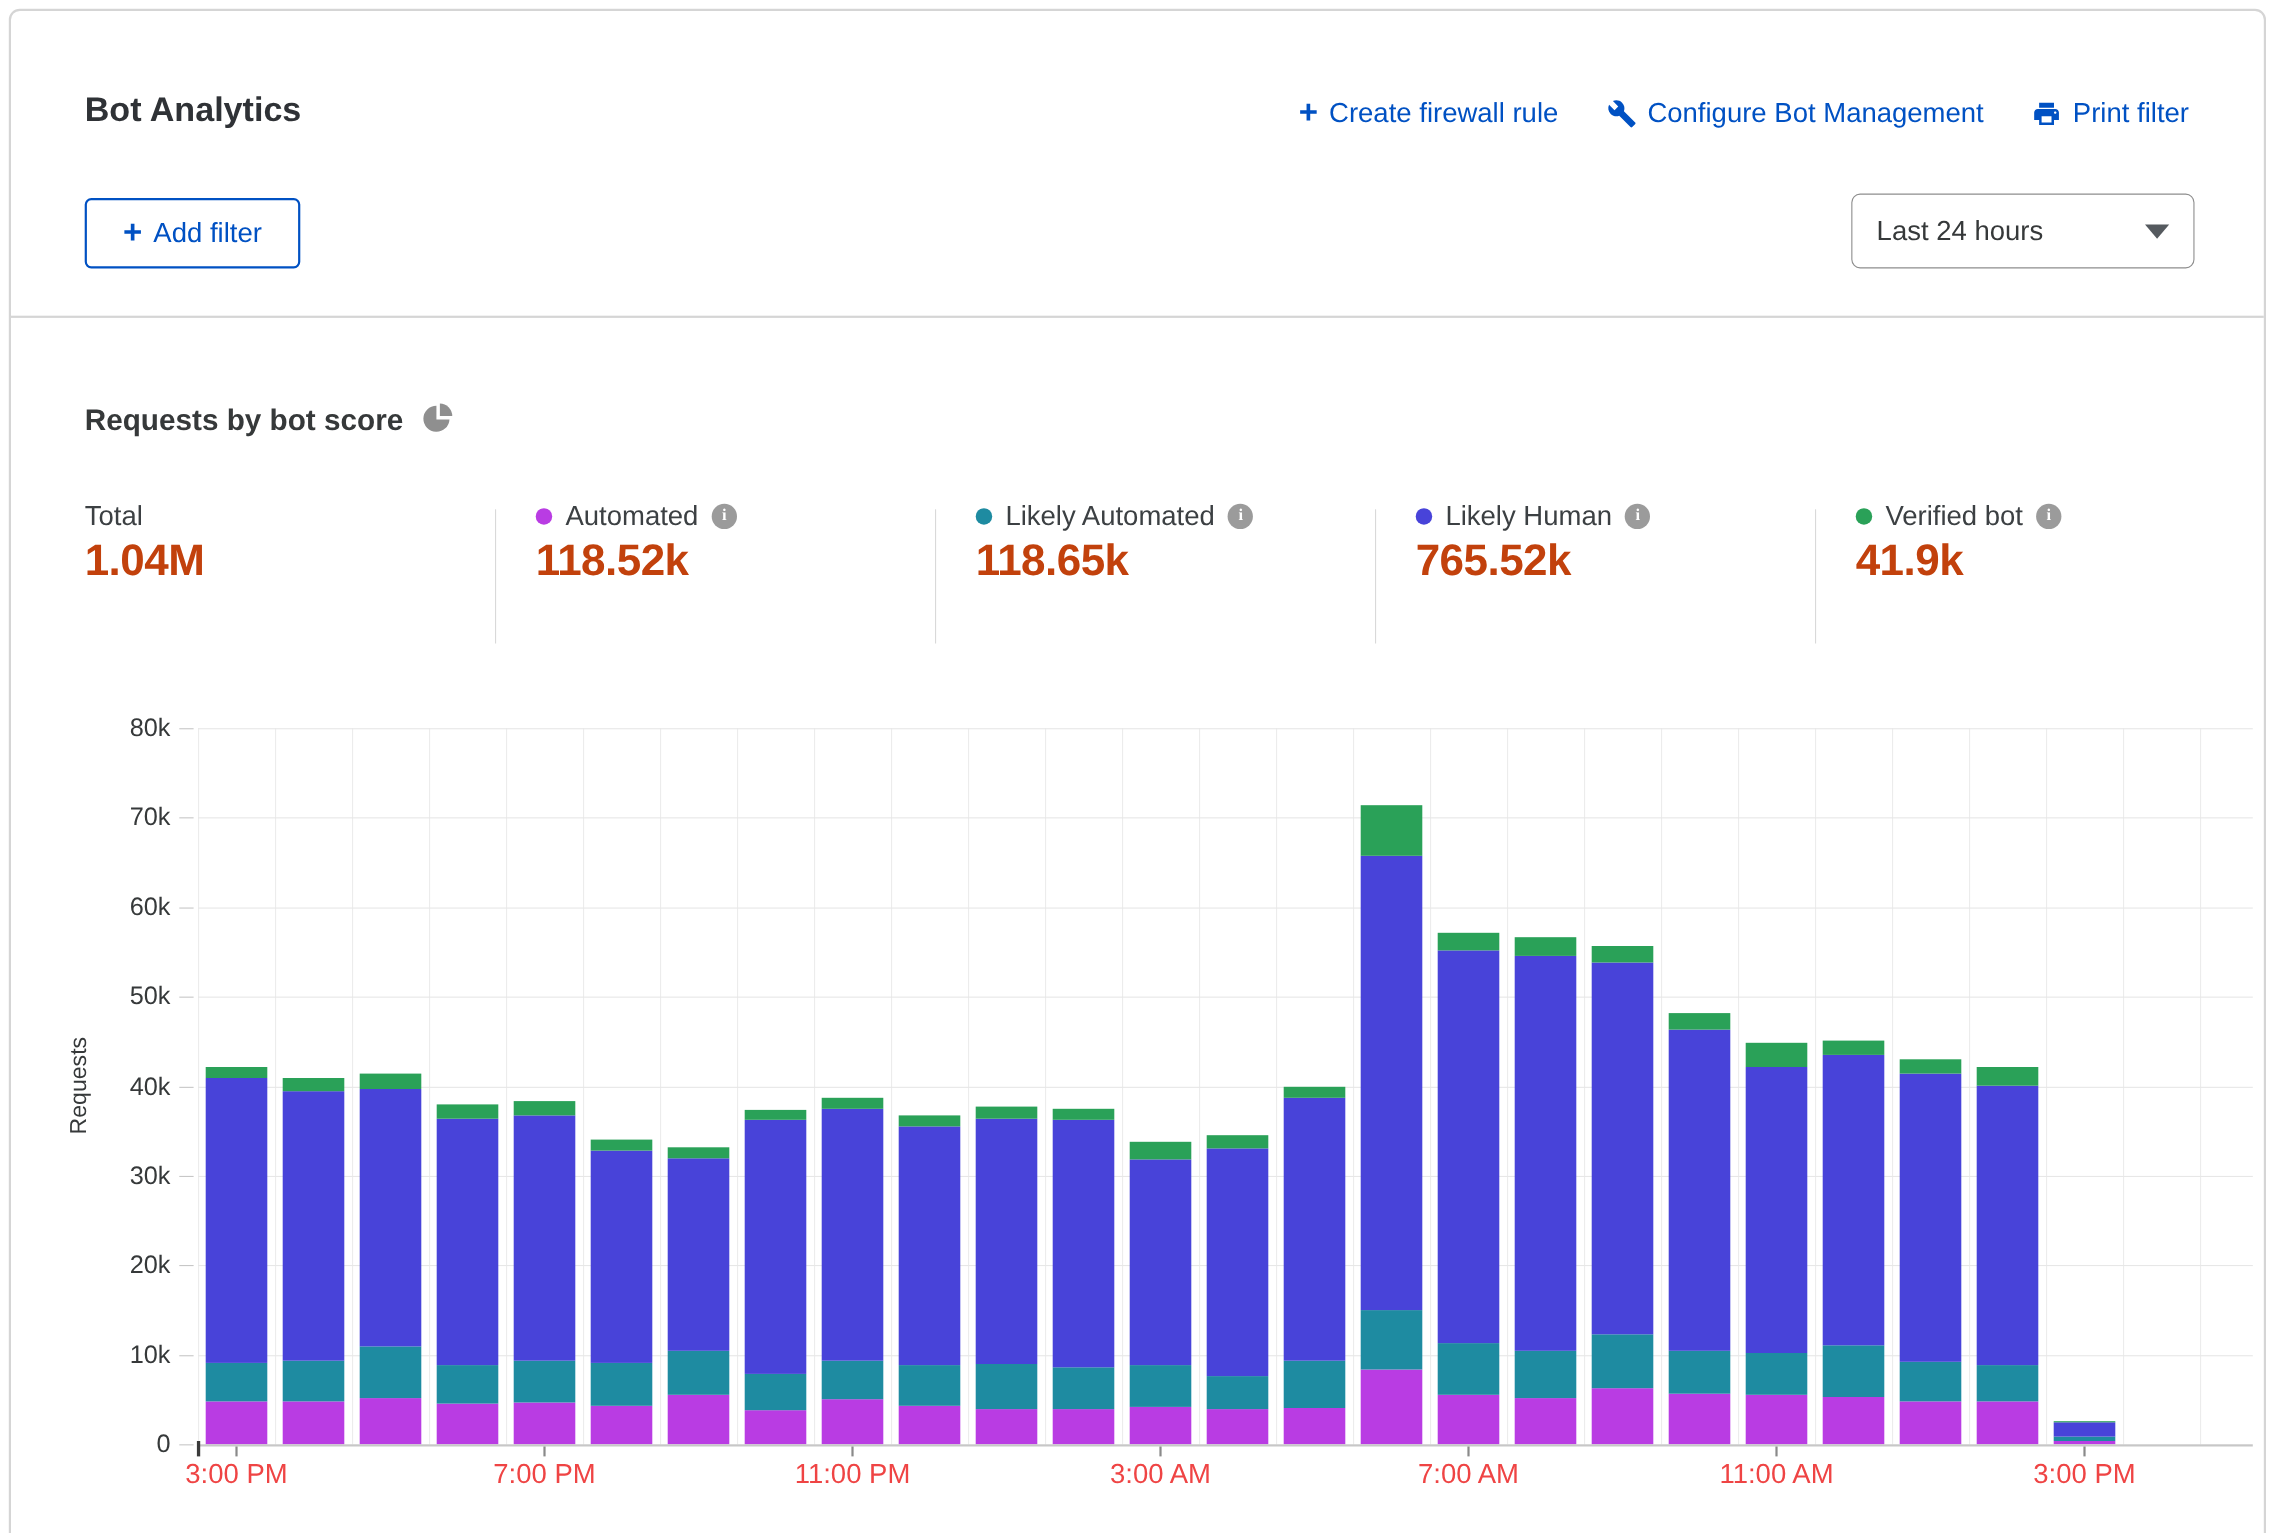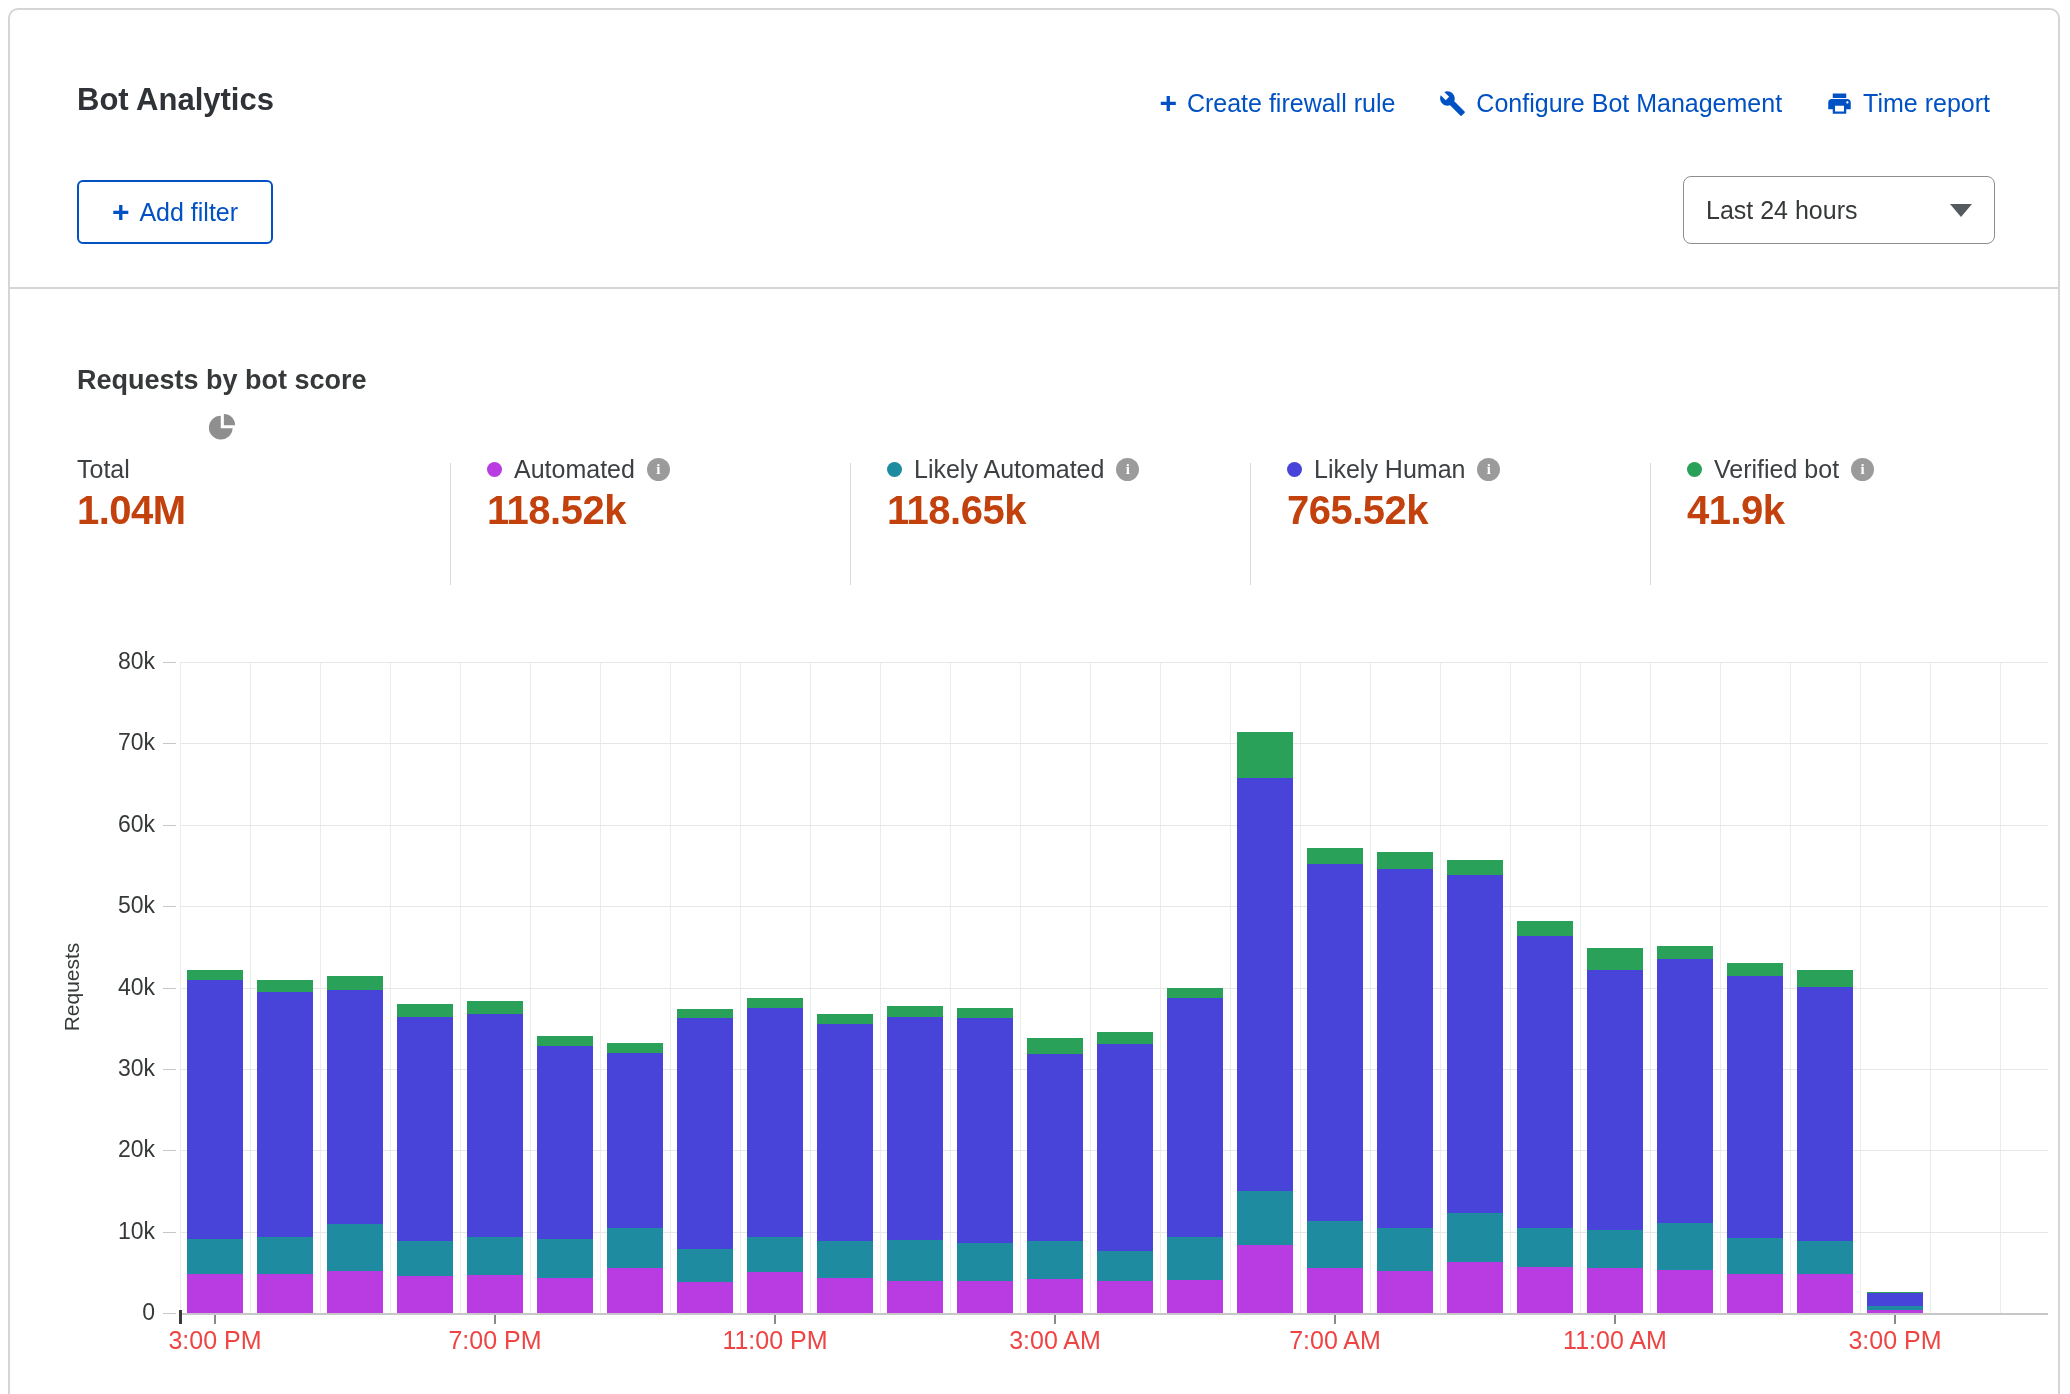--- a/index.html
+++ b/index.html
@@ -15,21 +15,21 @@
   .add-filter { position:absolute; left:67px; top:170px; width:196px; height:64px;
                 border:2px solid #0051c3; border-radius:6px; background:#fff;
                 display:flex; align-items:center; justify-content:center; gap:10px;
                 color:#0051c3; font-size:25px; cursor:pointer; }
   .dropdown { position:absolute; right:63px; top:166px; width:312px; height:68px;
               border:1px solid #8d8d8d; border-radius:8px; background:#fff;
               display:flex; align-items:center; padding:0 22px; font-size:25px; color:#36393a; cursor:pointer; }
   .dropdown .chev { margin-left:auto; width:0; height:0; border-left:11px solid transparent;
                     border-right:11px solid transparent; border-top:13px solid #555a5f; }
   .header-divider { position:absolute; left:0; top:277px; width:100%; height:2px; background:#d5d5d5; }
-  .section-title-row { position:absolute; left:67px; top:355px; display:flex; align-items:center; gap:16px;flex-direction:column; }
+  .section-title-row { position:absolute; left:67px; top:355px; display:flex; align-items:center; gap:16px; }
   .section-title { font-size:27px; font-weight:700; color:#36393a; }
   .stats { position:absolute; left:0; top:445px; width:100%; height:140px; }
   .stat { position:absolute; top:0; }
   .stat .label-row { display:flex; align-items:center; gap:12px; font-size:25px; color:#3c4043; }
   .dot { width:15px; height:15px; border-radius:50%; }
   .info-icon { width:23px; height:23px; border-radius:50%; background:#9b9b9b; color:#fff;
                font-size:15px; font-weight:700; display:flex; align-items:center; justify-content:center;
                font-family:"Liberation Serif", serif; }
   .stat .value { margin-top:4px; font-size:40px; font-weight:700; color:#c2410c; letter-spacing:-0.5px; }
   .stat-divider { position:absolute; top:8px; width:1px; height:122px; background:#d9d9d9; }
@@ -68,21 +68,21 @@
           </svg>
       </span>
       <span>Configure Bot Management</span>
     </div>
     <div class="action-link">
       <span>
         <svg width="27" height="27" viewBox="0 0 24 24" fill="#0051c3">
             <path d="M19 8H5c-1.66 0-3 1.34-3 3v6h4v4h12v-4h4v-6c0-1.66-1.34-3-3-3zm-3 11H8v-5h8v5zm3-7c-.55 0-1-.45-1-1s.45-1 1-1 1 .45 1 1-.45 1-1 1zm-1-9H6v4h12V3z"></path>
           </svg>
       </span>
-      <span>Time report</span>
+      <span>Print filter</span>
     </div>
   </div>
 
   <button class="add-filter">
     <span class="plus-glyph">+</span>
     <span>Add filter</span>
   </button>
 
   <div class="dropdown">
     <span>Last 24 hours</span>

